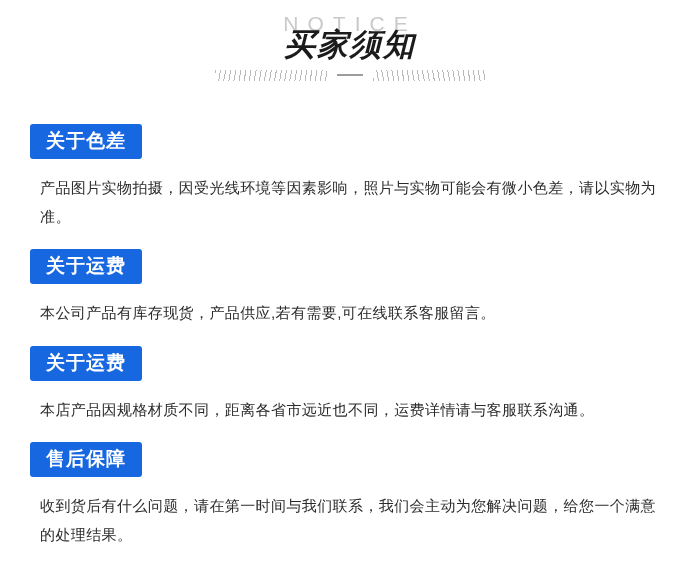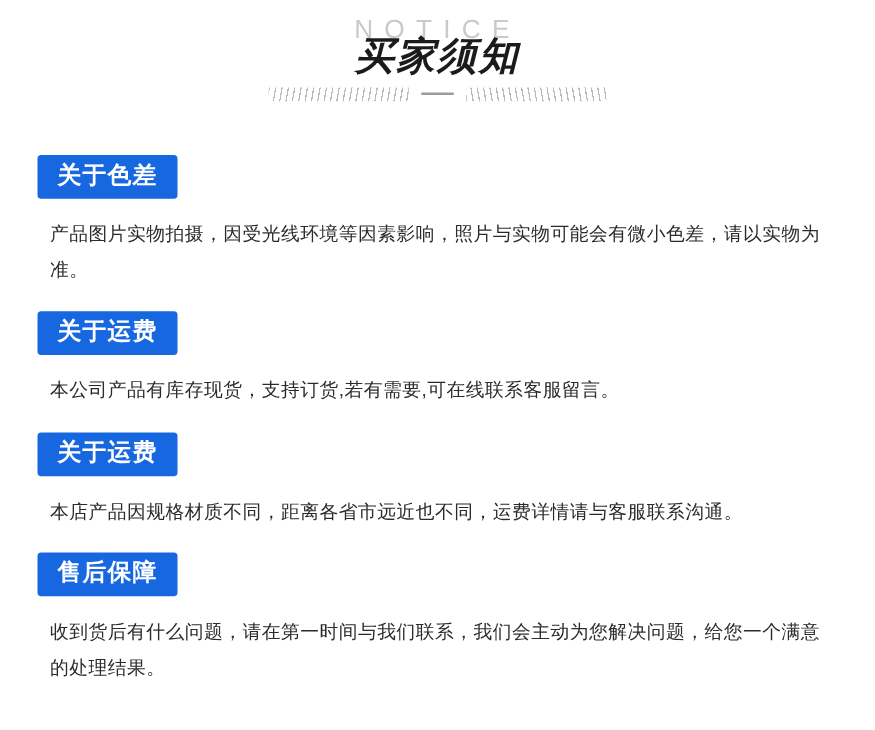--- a/index.html
+++ b/index.html
@@ -130,21 +130,21 @@
 
   <div class="content">
 
     <div class="section sec-color">
       <div class="badge">关于色差</div>
       <div class="body-text">产品图片实物拍摄，因受光线环境等因素影响，照片与实物可能会有微小色差，请以实物为准。</div>
     </div>
 
     <div class="section sec-supply">
       <div class="badge">关于运费</div>
-      <div class="body-text">本公司产品有库存现货，支持订货,若有需要,可在线联系客服留言。</div>
+      <div class="body-text">本公司产品有库存现货，产品供应,若有需要,可在线联系客服留言。</div>
     </div>
 
     <div class="section sec-freight">
       <div class="badge">关于运费</div>
       <div class="body-text">本店产品因规格材质不同，距离各省市远近也不同，运费详情请与客服联系沟通。</div>
     </div>
 
     <div class="section sec-after">
       <div class="badge">售后保障</div>
       <div class="body-text">收到货后有什么问题，请在第一时间与我们联系，我们会主动为您解决问题，给您一个满意的处理结果。</div>

